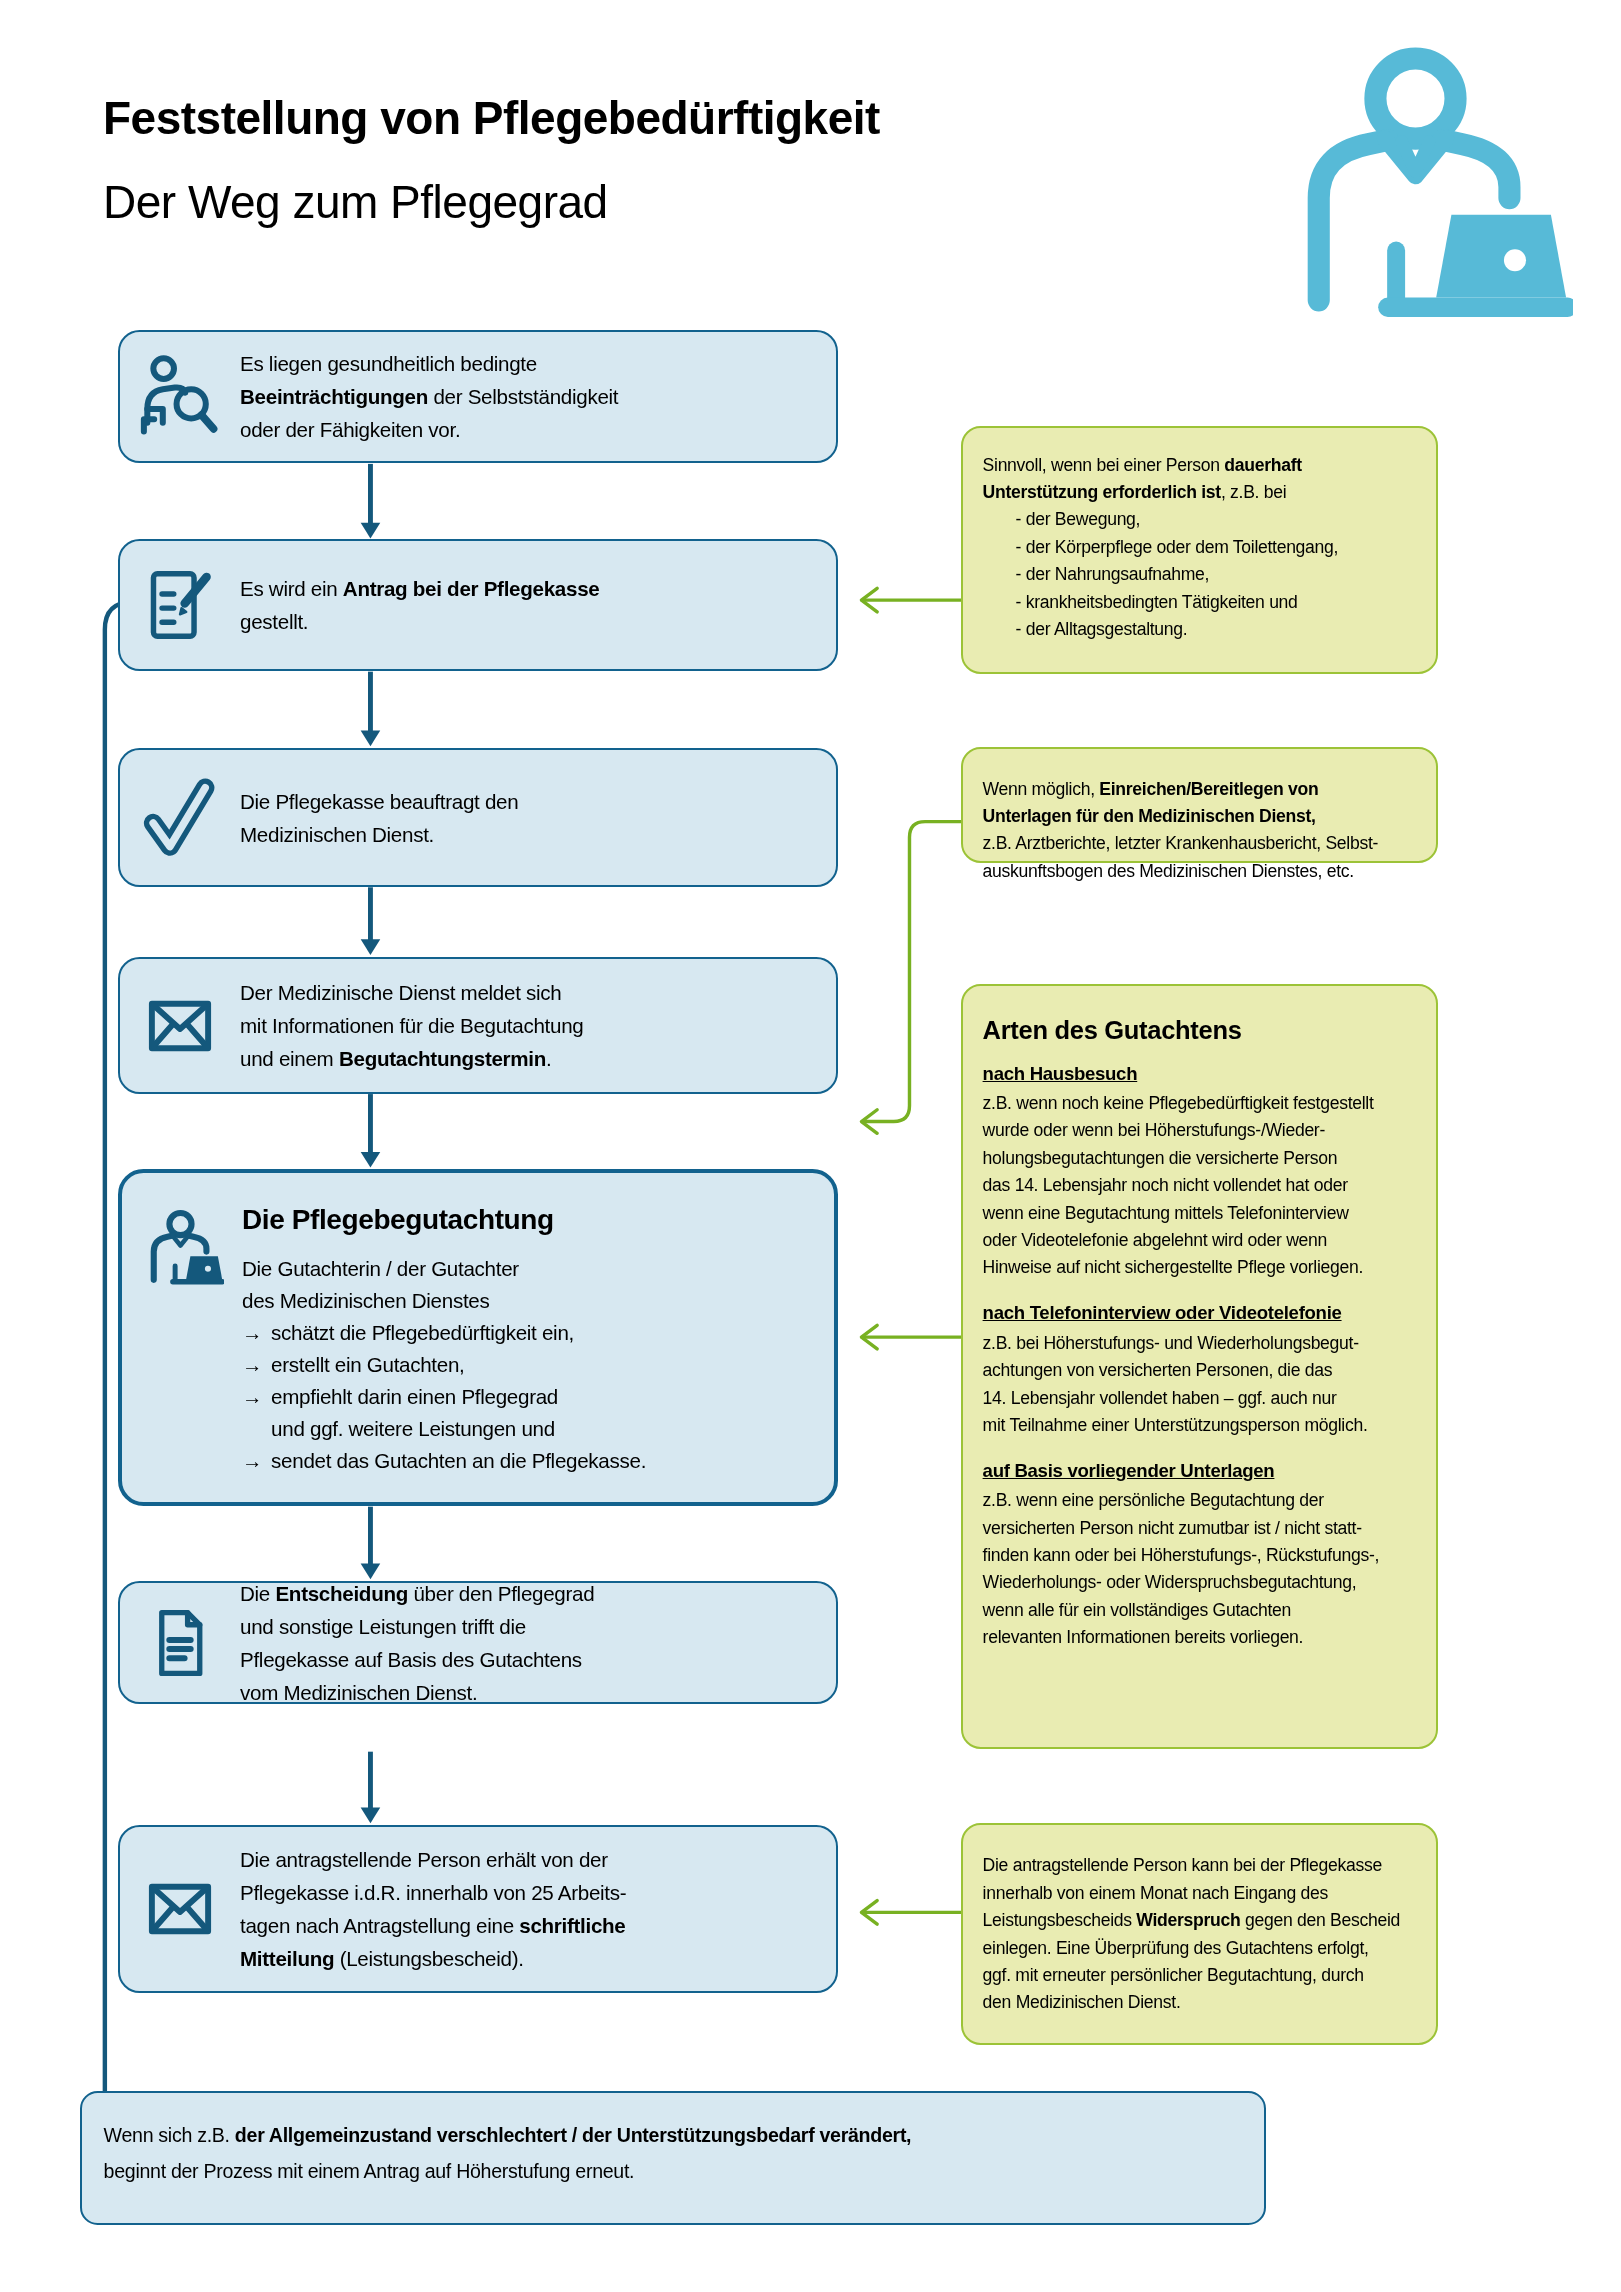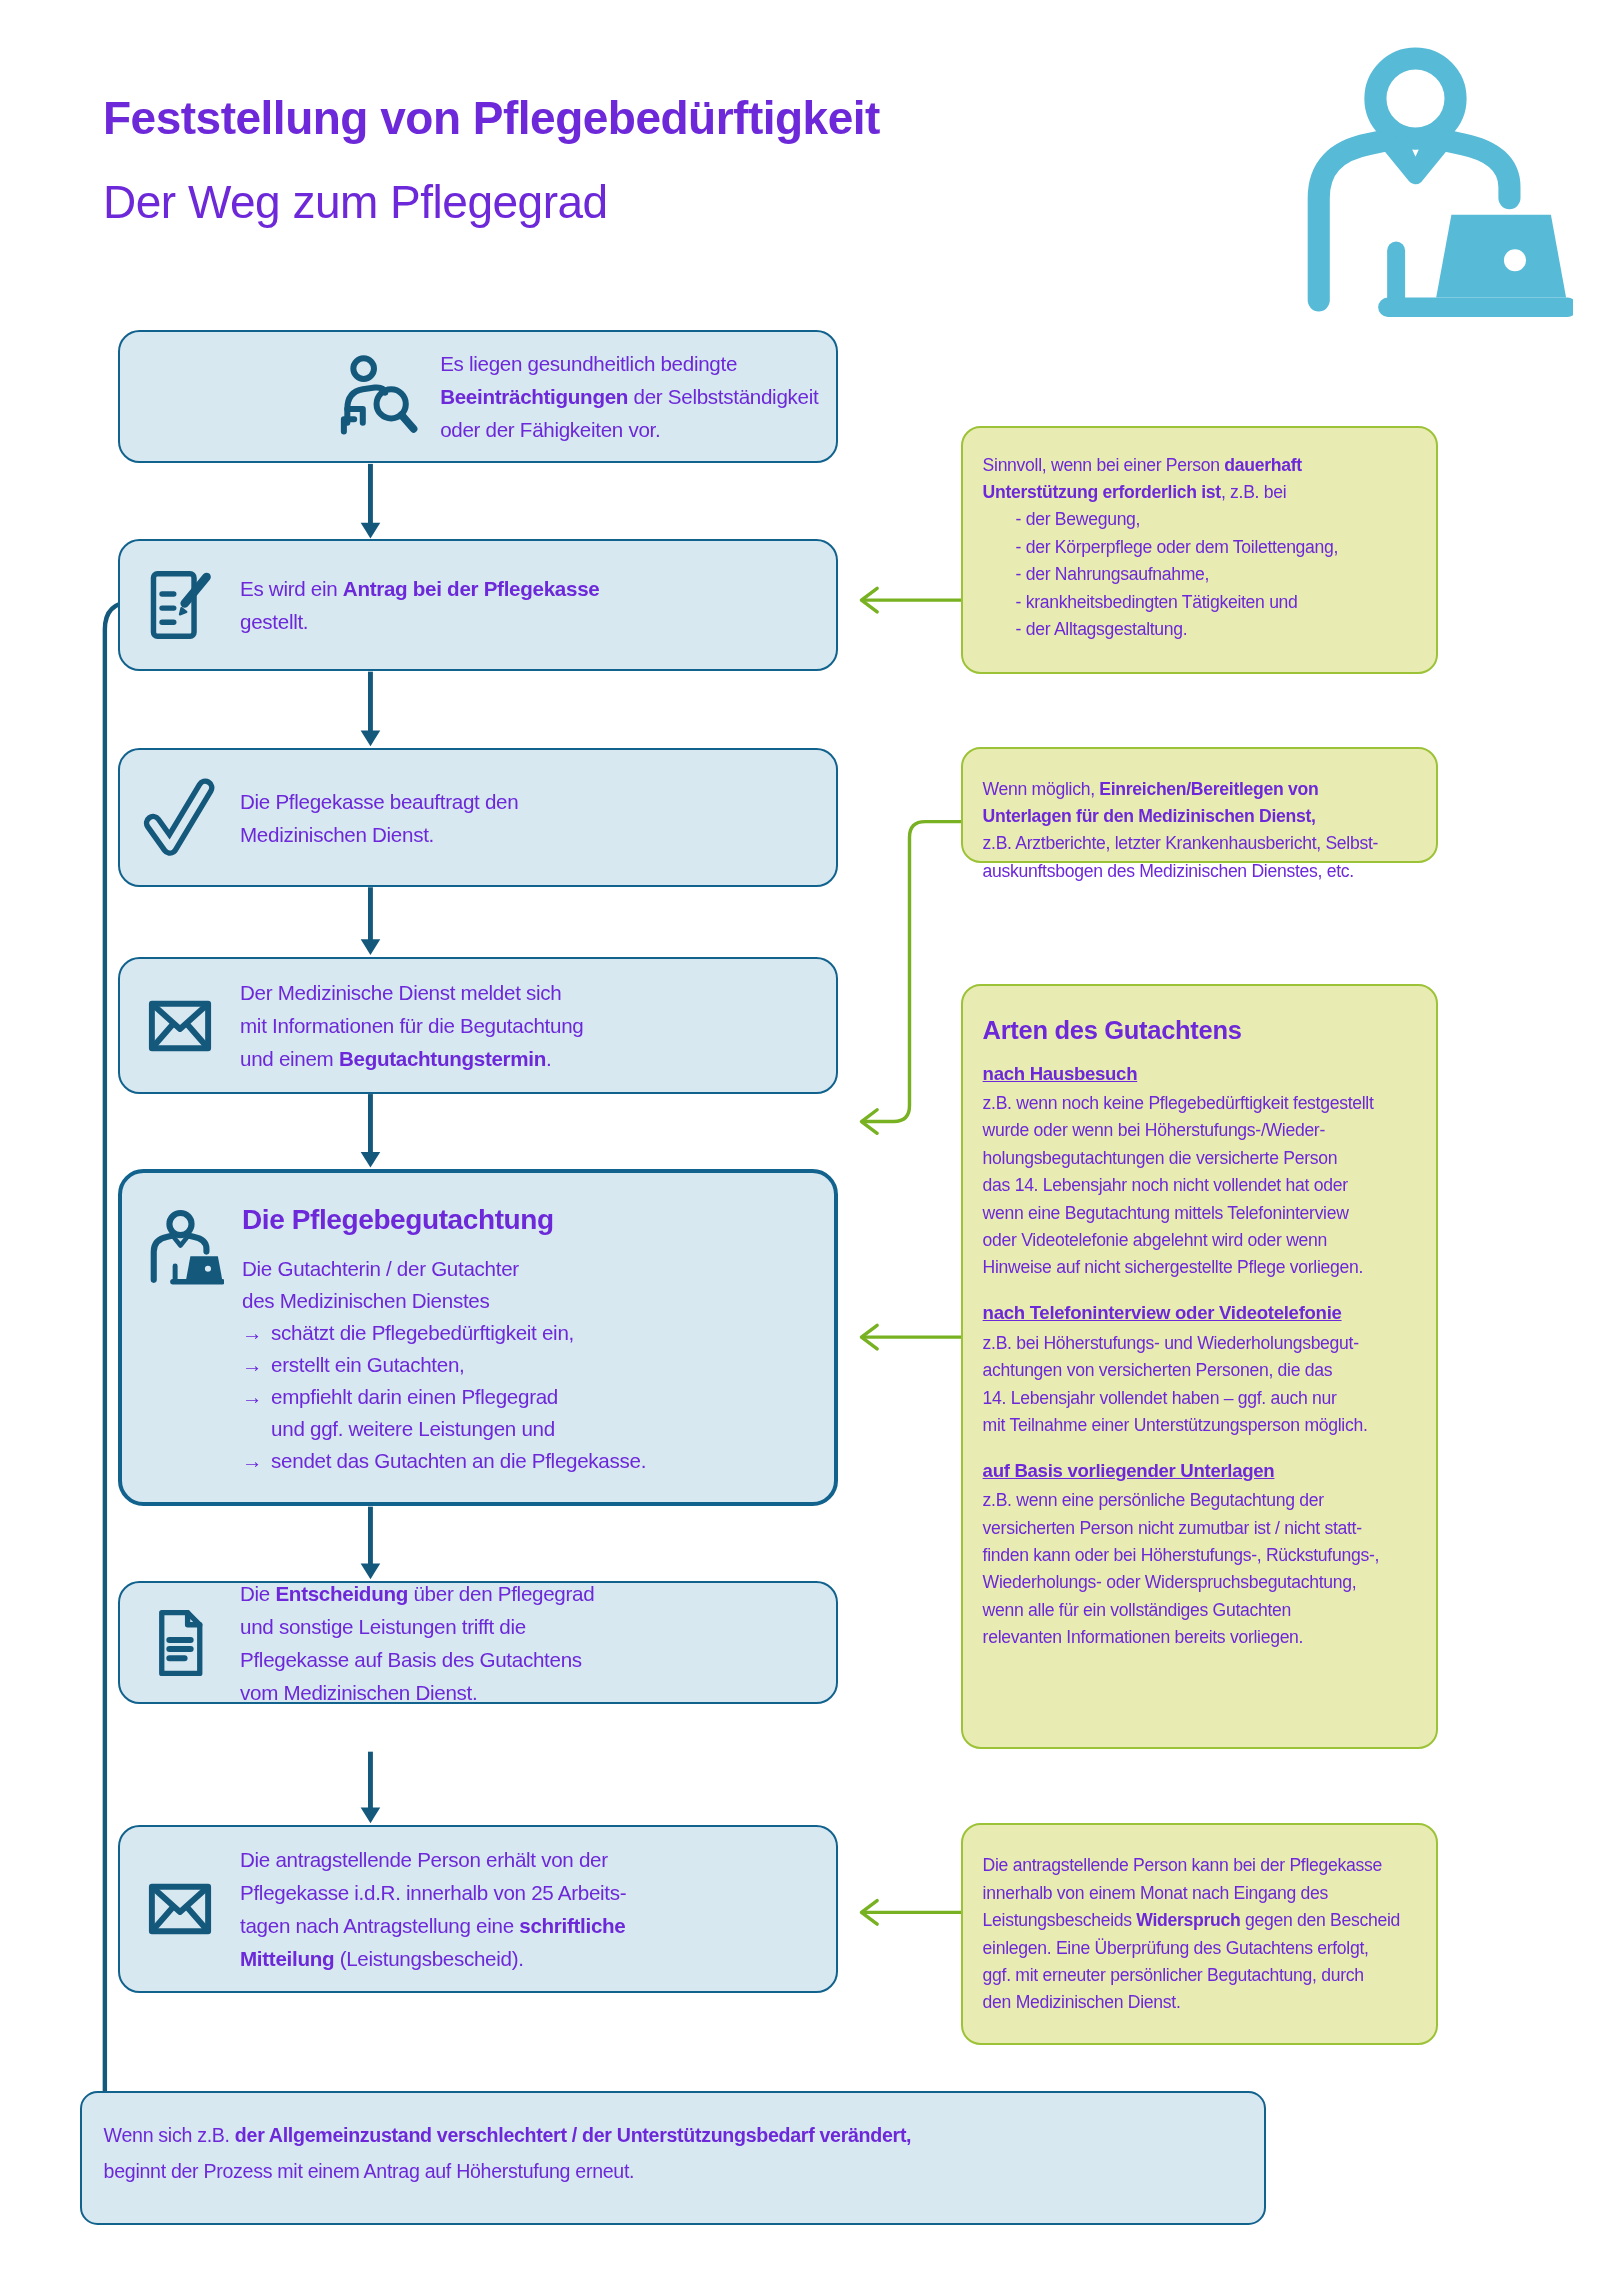--- a/index.html
+++ b/index.html
@@ -1,18 +1,18 @@
 <!DOCTYPE html>
 <html><head>
 <meta charset="utf-8">
 <style>
   html,body{margin:0;padding:0;background:#ffffff;}
   .page{
     position:relative;width:1621px;height:2293px;overflow:hidden;background:#ffffff;
-    font-family:"Liberation Sans",sans-serif;color:#6d28d9;
+    font-family:"Liberation Sans",sans-serif;color:#000000;
   }
   
   .title{position:absolute;left:103px;top:76px;font-size:46px;line-height:84px;letter-spacing:-0.5px;white-space:nowrap;}
   .title .l1{font-weight:bold;}
   .title .l2{font-weight:normal;}
   .hero-icon{position:absolute;left:1269px;top:37px;}
 
   
   .flow-box{
     position:absolute;left:118px;width:720px;box-sizing:border-box;
@@ -98,21 +98,21 @@
         <polyline points="895,1352 879,1364 895,1376"></polyline>
       <path d="M982 1951 H881"></path>
         <polyline points="895,1939 879,1951 895,1963"></polyline>
     </g>
     <g stroke="#14587c" stroke-width="4.5" fill="none" stroke-linecap="round" stroke-linejoin="round">
       <path d="M107 2133 V642 Q107 614 135 614 H143"></path>
       <polyline points="132,601 148,614 132,627"></polyline>
     </g>
   </svg>
 
-  <div class="flow-box" style="top:330px;height:133px;justify-content:flex-end;">
+  <div class="flow-box" style="top:330px;height:133px;">
     <span class="icon-wrap">
       <svg width="86" height="86" viewBox="0 0 100 100" fill="none" stroke="#14587c" stroke-width="7" stroke-linecap="round" stroke-linejoin="round">
         <circle cx="31" cy="17" r="12"></circle>
         <path d="M12 64 Q12 44 30 41 L44 39 Q54 38 56 45"></path>
         <path d="M12 64 V80 M12 64 H30 V80"></path>
         <circle cx="63" cy="58" r="17"></circle>
         <path d="M75 71 L89 87" stroke-width="9"></path>
         <path d="M8 90 V76 H20"></path>
       </svg>
     </span>

